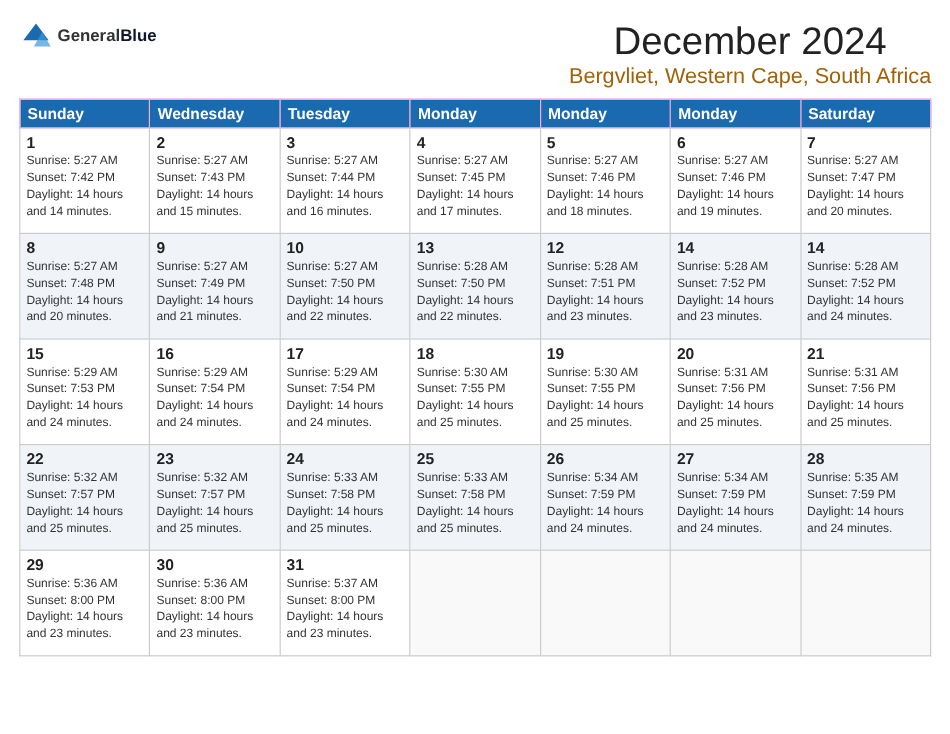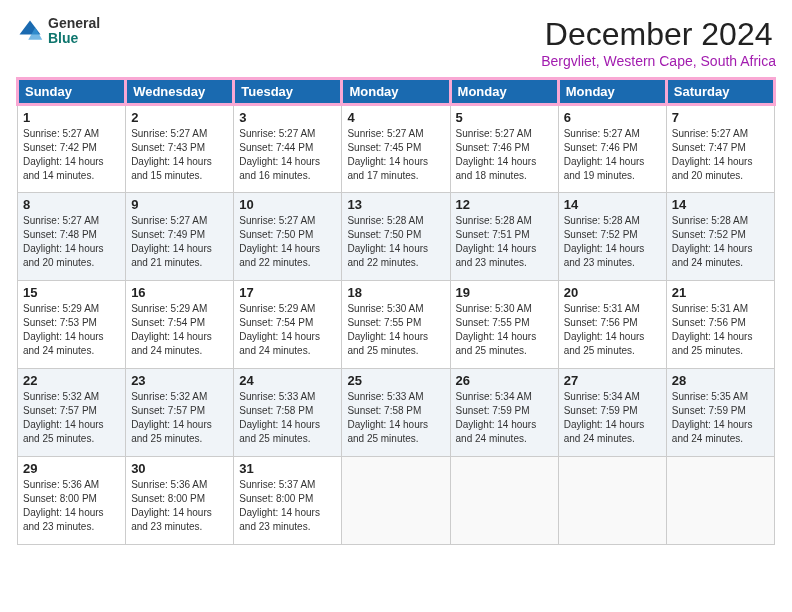--- a/index.html
+++ b/index.html
@@ -16,54 +16,54 @@
       align-items: flex-start;
       margin-bottom: 8px;
     }
     .logo {
       display: flex;
       align-items: center;
       gap: 4px;
     }
     .logo-text {
       display: flex;
-      flex-direction: column;
+      flex-direction: row;
       line-height: 1.1;
     }
     .logo-general { font-size: 14px; font-weight: bold; color: #333; }
-    .logo-blue { font-size: 14px; font-weight: bold; color: #0f766e; }
+    .logo-blue { font-size: 14px; font-weight: bold; color: #0f172a; }
     .logo-icon {
       width: 28px;
       height: 28px;
     }
     .title-area {
       text-align: center;
     }
     .month-title {
       font-size: 32px;
       font-weight: normal;
       color: #222;
     }
     .location {
-      font-size: 14px;
-      color: #a21caf;
+      font-size: 18px;
+      color: #a16207;
     }
     .calendar {
       width: 100%;
       border-collapse: collapse;
       font-size: 11px;
     }
     .calendar th {
       background: #1a6ab0;
       color: #fff;
       text-align: left;
       padding: 4px 6px;
       font-size: 13px;
       font-weight: bold;
-      border: 3px solid #f9a8d4;
+      border: 1px solid #f9a8d4;
     }
     .calendar td {
       border: 1px solid #ccc;
       vertical-align: top;
       padding: 4px 5px;
       width: 108px;
       height: 88px;
       background: #fff;
     }
     .calendar tr:nth-child(even) td {

